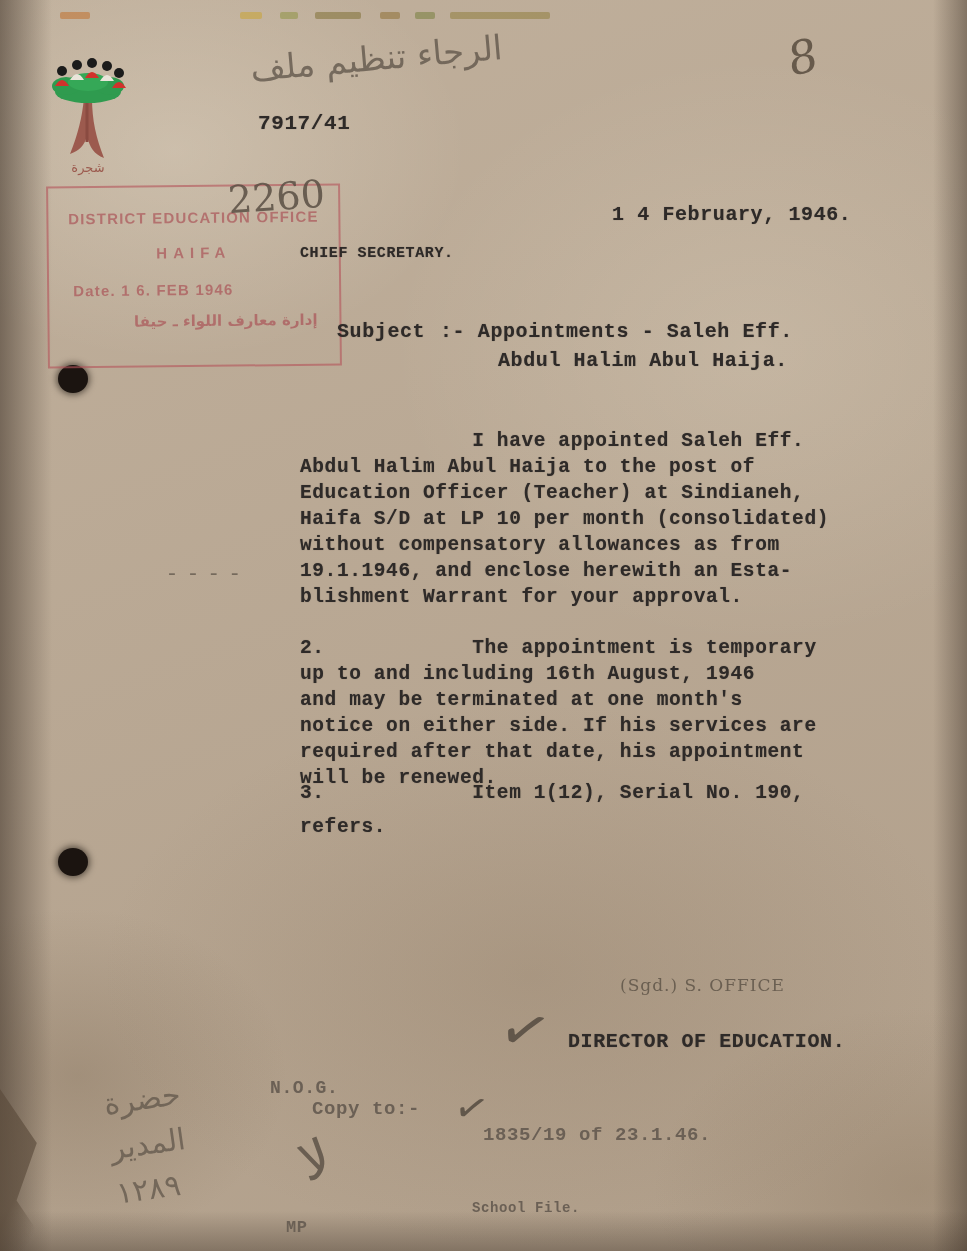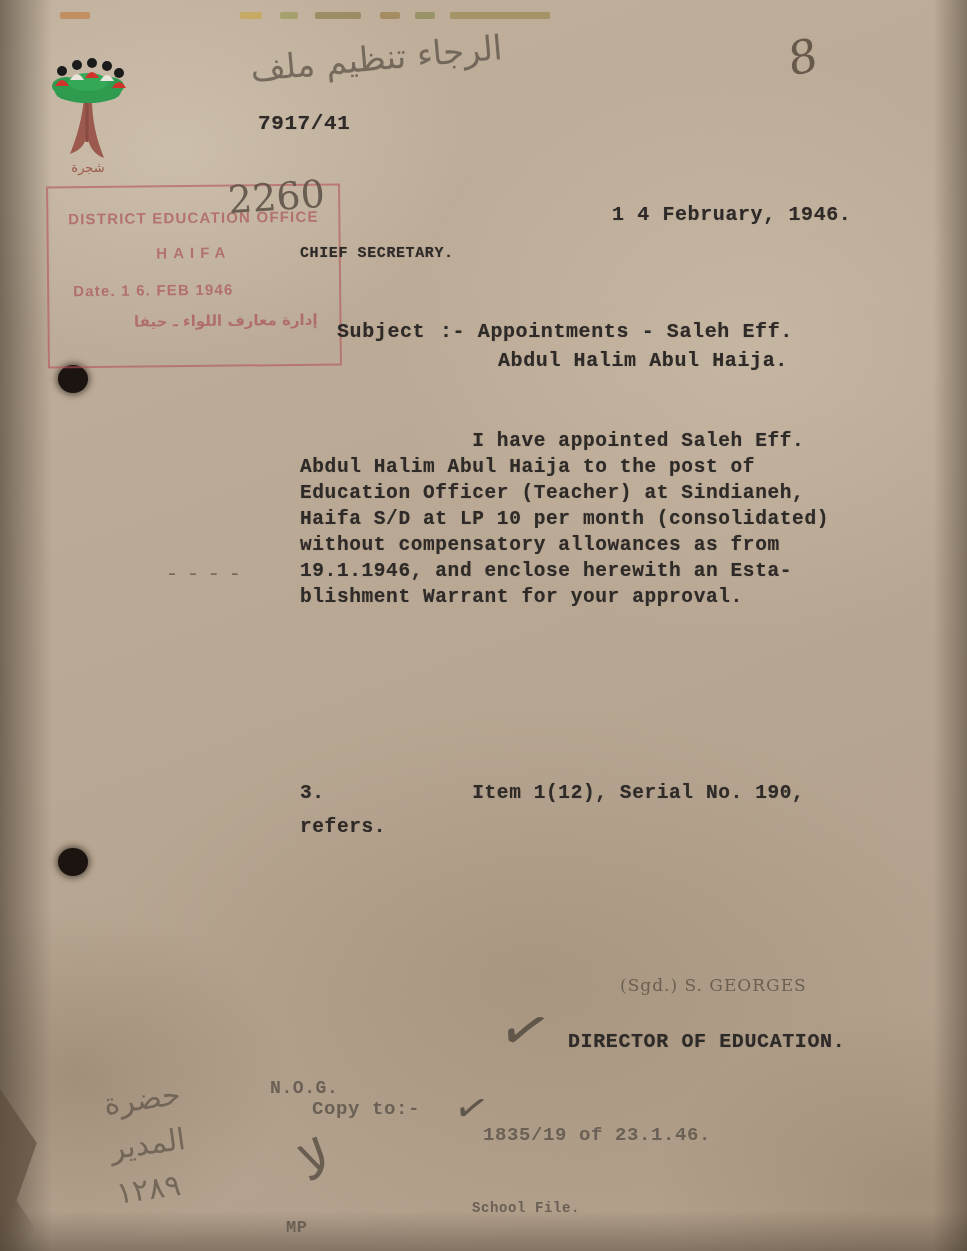--- a/index.html
+++ b/index.html
@@ -270,21 +270,21 @@
     <div class="stamp-line s4">إدارة معارف اللواء ـ حيفا</div>
   </div>
 
   <div class="hand" id="hand-arabic-top">الرجاء تنظيم ملف</div>
   <div class="hand" id="hand-number-8">8</div>
   <div class="hand" id="hand-2260">2260</div>
   <div class="hand" id="hand-dash">- - - -</div>
   <div class="hand" id="hand-check">✓</div>
   <div class="hand" id="hand-check2">✓</div>
   <div class="hand" id="hand-scrawl">لا</div>
-  <div class="hand" id="hand-signature">(Sgd.) S. GEORGES</div>
+  <div class="hand" id="hand-signature">(Sgd.) S. OFFICE</div>
   <div class="hand" id="hand-arabic-bottom" style="white-space:pre-line;">حضرة
 المدير
 ١٢٨٩</div>
 
   <div class="typed" style="left:258px; top:112px; font-size:21px;">7917/41</div>
 
   <div class="typed" style="left:612px; top:163px; font-size:20px;margin-top:40px;">1 4 February, 1946.</div>
 
   <div class="typed" style="left:300px; top:245px; font-size:15px;">CHIEF SECRETARY.</div>
 
@@ -293,20 +293,26 @@
   <div class="typed" style="left:498px; top:349px; font-size:20px;">Abdul Halim Abul Haija.</div>
 
   <div class="typed" style="left:300px; top:428px; font-size:19.5px; line-height:26px;" id="para1">              I have appointed Saleh Eff.
 Abdul Halim Abul Haija to the post of
 Education Officer (Teacher) at Sindianeh,
 Haifa S/D at LP 10 per month (consolidated)
 without compensatory allowances as from
 19.1.1946, and enclose herewith an Esta-
 blishment Warrant for your approval.</div>
 
+  <div class="typed" style="left:300px; top:635px; font-size:19.5px; line-height:26px;" id="para2">2.            The appointment is temporary
+up to and including 16th August, 1946
+and may be terminated at one month's
+notice on either side. If his services are
+required after that date, his appointment
+will be renewed.</div>
 
   <div class="typed" style="left:300px; top:776px; font-size:19.5px; line-height:34px;" id="para3">3.            Item 1(12), Serial No. 190,
 refers.</div>
 
   <div class="typed u" style="left:568px; top:1030px; font-size:20px;">DIRECTOR OF EDUCATION.</div>
 
   <div class="typed faded" style="left:270px; top:1078px; font-size:18px;">N.O.G.</div>
 
   <div class="typed faded" style="left:312px; top:1098px; font-size:19px;">Copy to:-</div>
 

